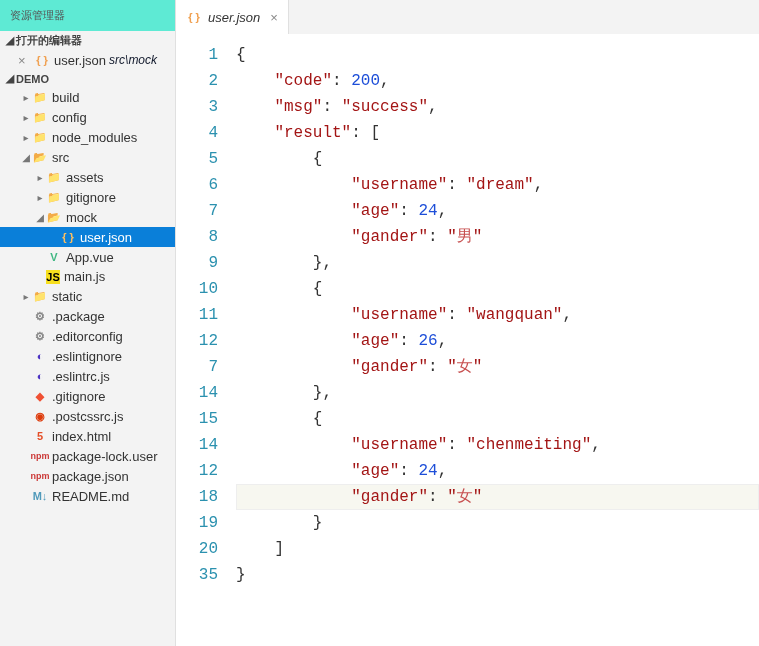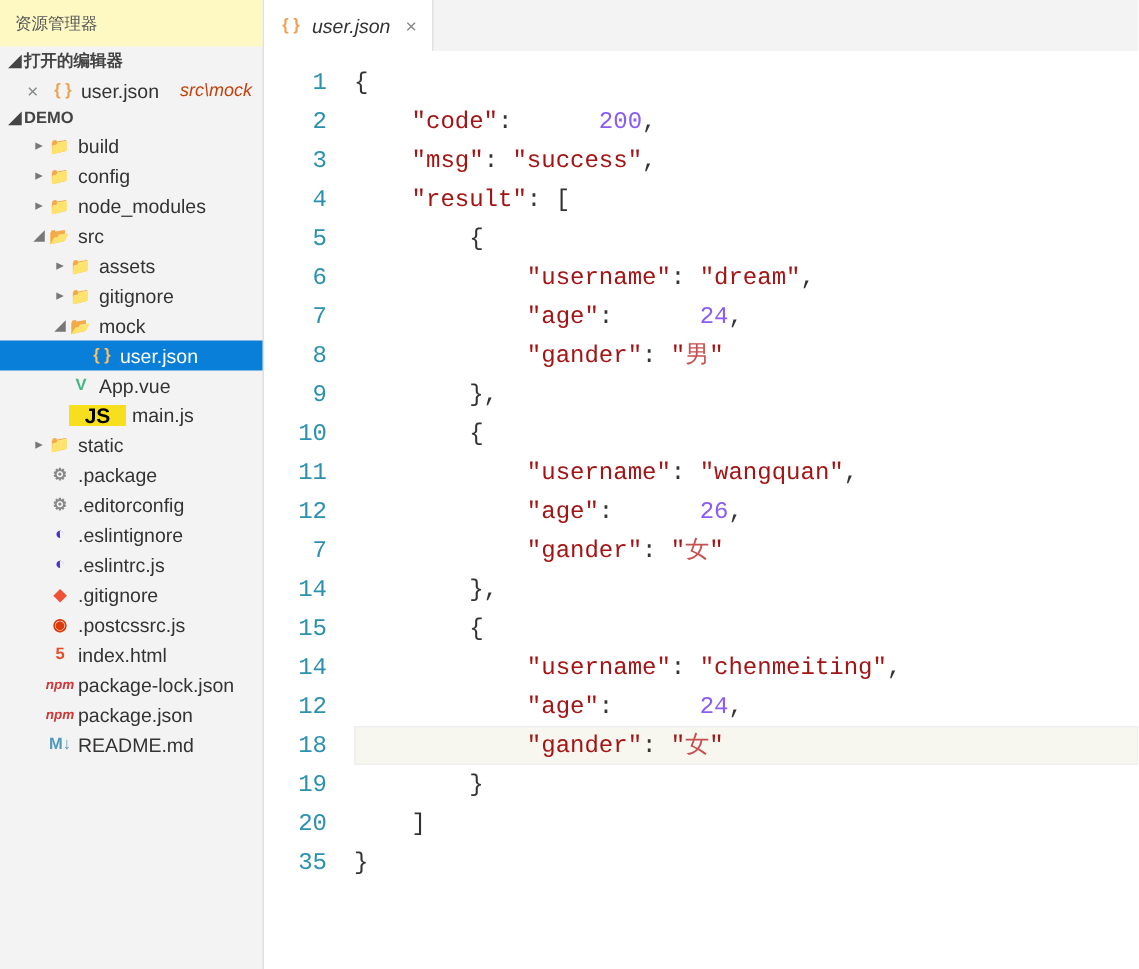--- a/index.html
+++ b/index.html
@@ -1,63 +1,63 @@
 <!DOCTYPE html>
 <html><head>
 <meta charset="utf-8">
 <style>
 * { margin: 0; padding: 0; box-sizing: border-box; }
 body { font-family: "Segoe UI", "Microsoft YaHei", sans-serif; font-size: 13px; color: #333; background: #fff; }
 .container { display: flex; width: 759px; height: 646px; }
 .sidebar { width: 176px; background: #f3f3f3; border-right: 1px solid #e0e0e0; display: flex; flex-direction: column; }
-.sidebar-title { padding: 8px 10px; font-size: 11px; color: #555; background: #fef9c3; }
+.sidebar-title { padding: 8px 10px; font-size: 11px; color: #555; background: #5eead4; }
 .section-header { display: flex; align-items: center; padding: 2px 4px; font-size: 11px; font-weight: bold; color: #444; cursor: pointer; }
 .section-header .arrow { width: 12px; display: inline-block; text-align: center; }
 .open-editor-item { display: flex; align-items: center; padding: 2px 4px 2px 18px; font-size: 13px; cursor: pointer; }
 .open-editor-item .close-x { color: #888; margin-right: 4px; font-size: 13px; width: 12px; }
-.open-editor-item .path { color: #c2410c; font-size: 12px; margin-left: 14px; font-style: italic; }
+.open-editor-item .path { color: #0f172a; font-size: 12px; margin-left: 3px; font-style: italic; }
 .tree { list-style: none; padding-left: 0; }
 .tree-item { display: flex; align-items: center; padding: 2px 4px; font-size: 13px; cursor: pointer; white-space: nowrap; }
 .tree-item.selected { background: #0a7fd9; color: #fff; }
 .tree-item.selected .file-icon { filter: brightness(1.2); }
 .twisty { width: 12px; display: inline-block; text-align: center; color: #777; font-size: 10px; }
 .indent-1 { padding-left: 20px; }
 .indent-2 { padding-left: 34px; }
 .indent-3 { padding-left: 48px; }
 .file-icon { width: 16px; height: 16px; display: inline-flex; align-items: center; justify-content: center; margin-right: 4px; font-size: 11px; font-weight: bold; }
 .icon-folder { color: #c09553; }
 .icon-folder-open { color: #c09553; }
 .icon-folder-green { color: #6fa660; }
 .icon-folder-red { color: #b85c5c; }
 .icon-json { color: #f0a050; }
 .icon-vue { color: #41b883; }
-.icon-js { color: #f7df1e; background: #f7df1e; color: #000; width: 38px; height: 14px; font-size: 14px; }
+.icon-js { color: #f7df1e; background: #f7df1e; color: #000; width: 14px; height: 14px; font-size: 11px; }
 .icon-config { color: #888; }
 .icon-eslint { color: #4b32c3; }
 .icon-git { color: #f05033; }
 .icon-postcss { color: #dd3a0a; }
 .icon-html { color: #e44d26; }
-.icon-npm { color: #cb3837; font-size:9px;font-style:italic; }
+.icon-npm { color: #cb3837; font-size:9px; }
 .icon-md { color: #519aba; }
 .editor-area { flex: 1; display: flex; flex-direction: column; background: #fff; }
 .tabs { display: flex; background: #f3f3f3; height: 34px; }
 .tab { display: flex; align-items: center; padding: 0 10px; background: #fff; border-right: 1px solid #e0e0e0; font-style: italic; cursor: pointer; }
 .tab .file-icon { margin-right: 6px; font-style: normal; }
 .tab .tab-close { margin-left: 10px; color: #888; font-style: normal; }
 .code-area { flex: 1; display: flex; font-family: Consolas, "Courier New", monospace; font-size: 16px; overflow: auto; }
 .gutter { width: 60px; text-align: right; color: #2b91af; padding: 8px 18px 8px 0; user-select: none; line-height: 26px; }
 .gutter div { height: 26px; }
 .code { flex: 1; padding: 8px 0; line-height: 26px; }
 .code-line { height: 26px; white-space: pre; }
 .code-line.current { background: #f7f7f0; box-shadow: inset 0 0 0 1px #eee; }
 .tok-punct { color: #333; }
 .tok-key { color: #a31515; }
 .tok-string { color: #a31515; }
 .tok-cjk { color: #c75050; }
-.tok-number { color: #8b5cf6; margin-left: 48px; }
+.tok-number { color: #1d4ed8; }
 .tok-colon { color: #333; }
 </style>
 </head>
 <body>
 
 <div class="container">
   <div class="sidebar">
     <div class="sidebar-title">资源管理器</div>
     <div class="section-header">
       <span class="arrow">◢</span>
@@ -160,21 +160,21 @@
           <span>.postcssrc.js</span>
         </li>
         <li class="tree-item indent-1">
           <span class="twisty"></span>
           <span class="file-icon icon-html">5</span>
           <span>index.html</span>
         </li>
         <li class="tree-item indent-1">
           <span class="twisty"></span>
           <span class="file-icon icon-npm">npm</span>
-          <span>package-lock.json</span>
+          <span>package-lock.user</span>
         </li>
         <li class="tree-item indent-1">
           <span class="twisty"></span>
           <span class="file-icon icon-npm">npm</span>
           <span>package.json</span>
         </li>
         <li class="tree-item indent-1">
           <span class="twisty"></span>
           <span class="file-icon icon-md">M↓</span>
           <span>README.md</span>

